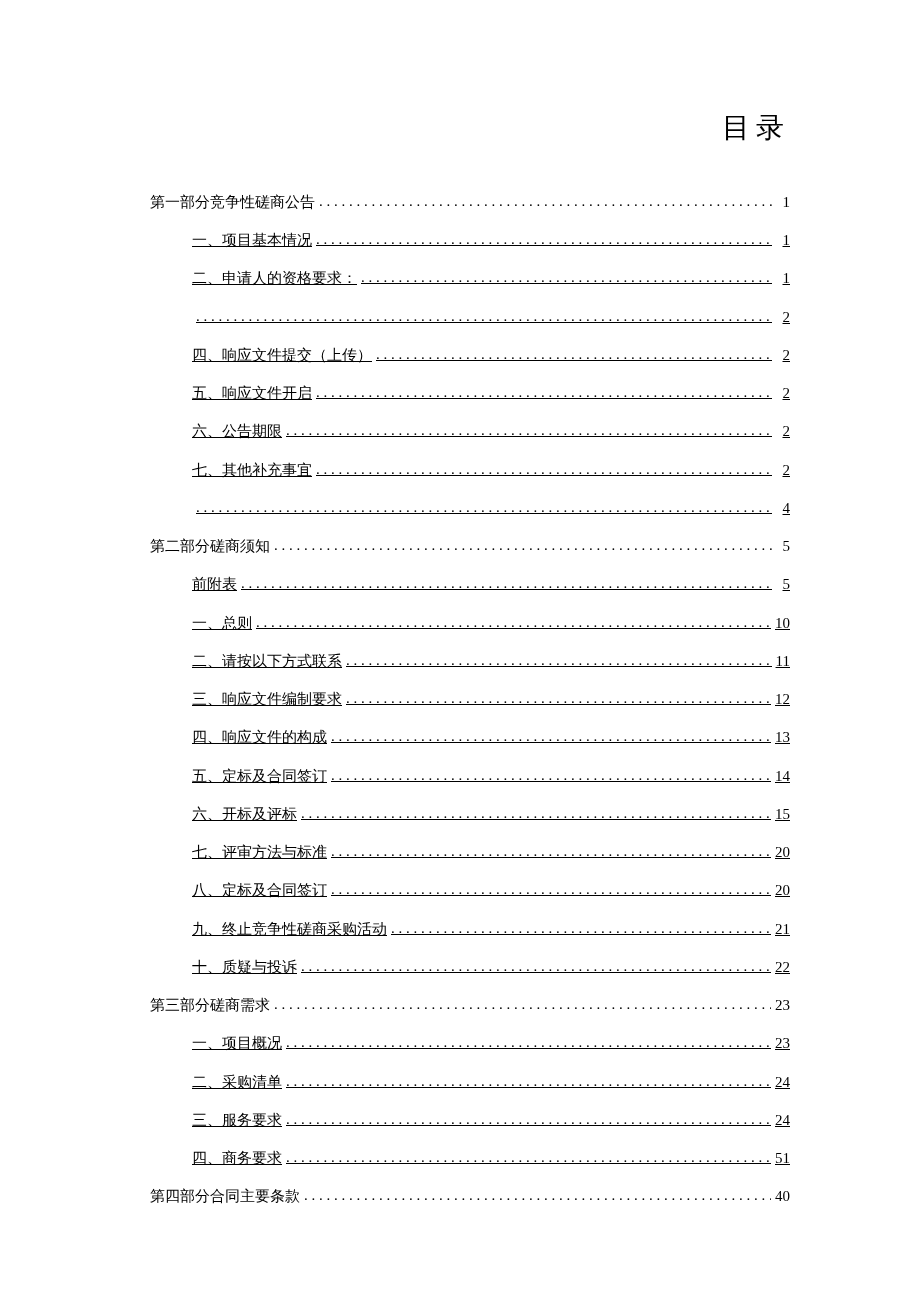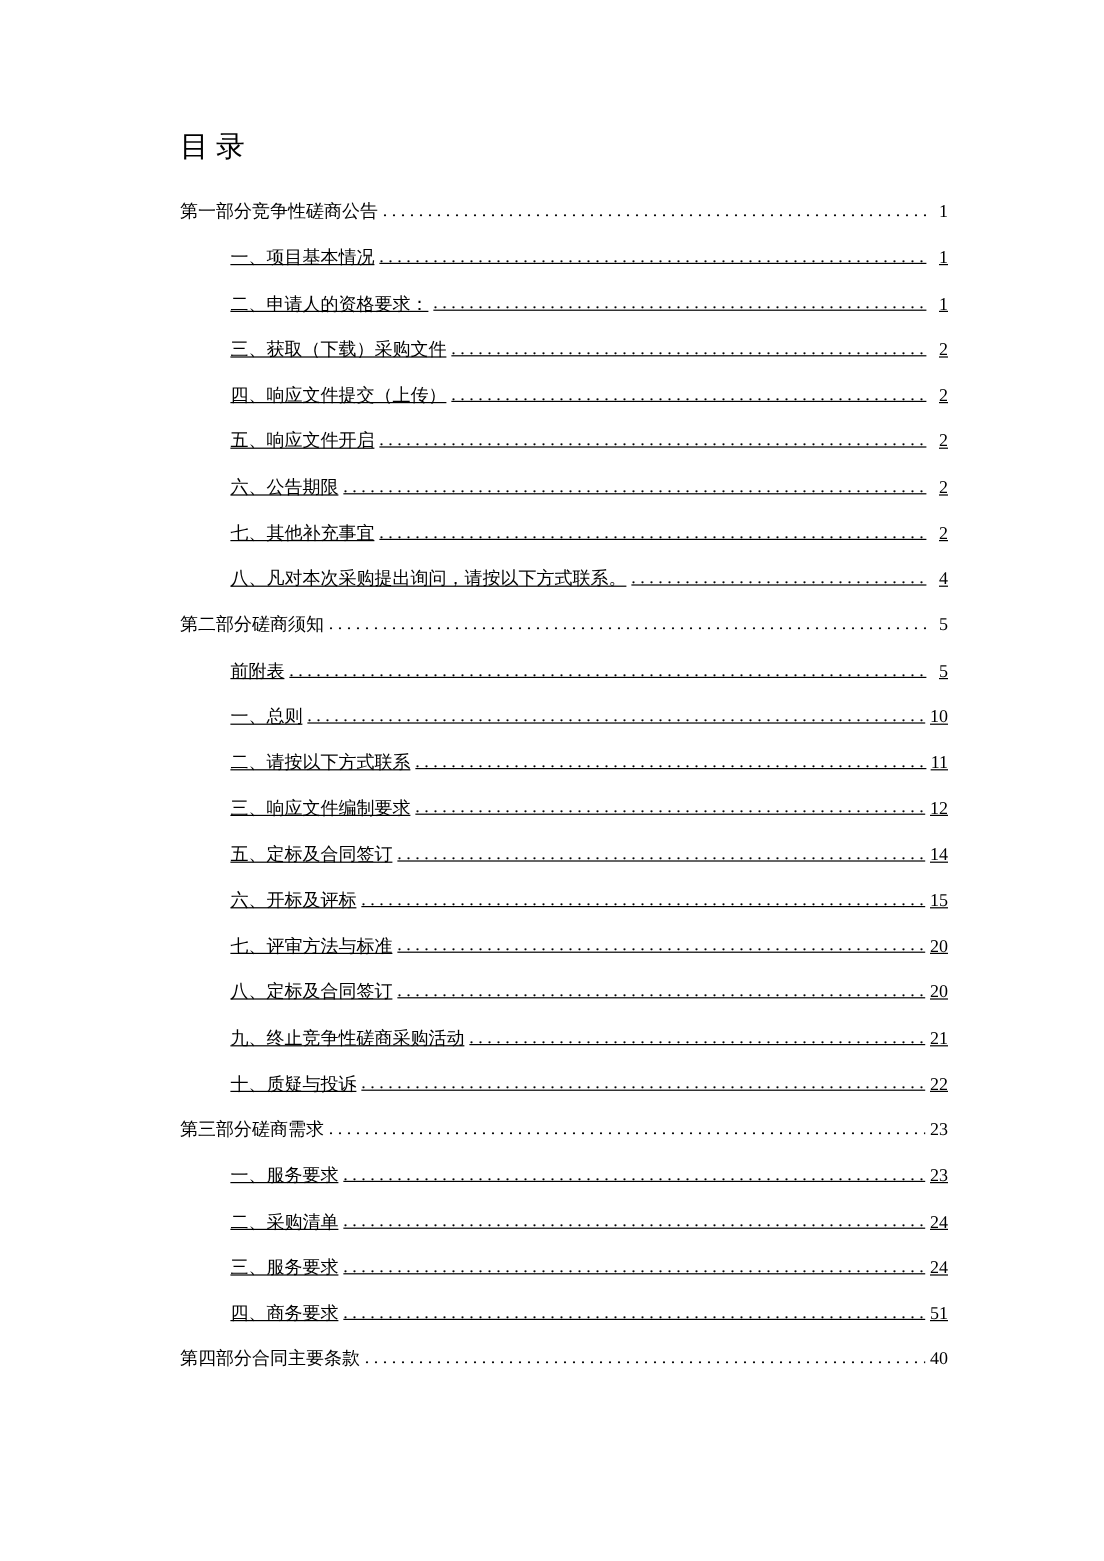--- a/index.html
+++ b/index.html
@@ -9,24 +9,24 @@
     font-family: "SimSun", "宋体", serif;
     color: #000000;
     width: 920px;
     height: 1301px;
     box-sizing: border-box;
   }
   .page {
     padding: 90px 130px 0 150px;
   }
   .title {
-    text-align: left;
-    font-size: 24px;
+    text-align: right;
+    font-size: 28px;
     letter-spacing: 6px;
-    margin-bottom: 20px;
+    margin-bottom: 36px;
     font-weight: normal;
   }
   .toc-line {
     display: flex;
     align-items: baseline;
     font-size: 15px;
     line-height: 2.55;
     white-space: nowrap;
   }
   .toc-line.level-1 {
@@ -72,21 +72,20 @@
         <span class="toc-text">一、项目基本情况</span>
         <span class="toc-dots"></span>
         <span class="toc-page">1</span>
       </div>
       <div class="toc-line level-2">
         <span class="toc-text">二、申请人的资格要求：</span>
         <span class="toc-dots"></span>
         <span class="toc-page">1</span>
       </div>
       <div class="toc-line level-2">
-        <span class="toc-text">三、获取（下载）采购文件</span>
         <span class="toc-dots"></span>
         <span class="toc-page">2</span>
       </div>
       <div class="toc-line level-2">
         <span class="toc-text">四、响应文件提交（上传）</span>
         <span class="toc-dots"></span>
         <span class="toc-page">2</span>
       </div>
       <div class="toc-line level-2">
         <span class="toc-text">五、响应文件开启</span>
@@ -97,21 +96,20 @@
         <span class="toc-text">六、公告期限</span>
         <span class="toc-dots"></span>
         <span class="toc-page">2</span>
       </div>
       <div class="toc-line level-2">
         <span class="toc-text">七、其他补充事宜</span>
         <span class="toc-dots"></span>
         <span class="toc-page">2</span>
       </div>
       <div class="toc-line level-2">
-        <span class="toc-text">八、凡对本次采购提出询问，请按以下方式联系。</span>
         <span class="toc-dots"></span>
         <span class="toc-page">4</span>
       </div>
       <div class="toc-line level-1">
         <span class="toc-text">第二部分磋商须知</span>
         <span class="toc-dots"></span>
         <span class="toc-page">5</span>
       </div>
       <div class="toc-line level-2">
         <span class="toc-text">前附表</span>
@@ -127,20 +125,25 @@
         <span class="toc-text">二、请按以下方式联系</span>
         <span class="toc-dots"></span>
         <span class="toc-page">11</span>
       </div>
       <div class="toc-line level-2">
         <span class="toc-text">三、响应文件编制要求</span>
         <span class="toc-dots"></span>
         <span class="toc-page">12</span>
       </div>
       <div class="toc-line level-2">
+        <span class="toc-text">四、响应文件的构成</span>
+        <span class="toc-dots"></span>
+        <span class="toc-page">13</span>
+      </div>
+      <div class="toc-line level-2">
         <span class="toc-text">五、定标及合同签订</span>
         <span class="toc-dots"></span>
         <span class="toc-page">14</span>
       </div>
       <div class="toc-line level-2">
         <span class="toc-text">六、开标及评标</span>
         <span class="toc-dots"></span>
         <span class="toc-page">15</span>
       </div>
       <div class="toc-line level-2">
@@ -162,21 +165,21 @@
         <span class="toc-text">十、质疑与投诉</span>
         <span class="toc-dots"></span>
         <span class="toc-page">22</span>
       </div>
       <div class="toc-line level-1">
         <span class="toc-text">第三部分磋商需求</span>
         <span class="toc-dots"></span>
         <span class="toc-page">23</span>
       </div>
       <div class="toc-line level-2">
-        <span class="toc-text">一、服务要求</span>
+        <span class="toc-text">一、项目概况</span>
         <span class="toc-dots"></span>
         <span class="toc-page">23</span>
       </div>
       <div class="toc-line level-2">
         <span class="toc-text">二、采购清单</span>
         <span class="toc-dots"></span>
         <span class="toc-page">24</span>
       </div>
       <div class="toc-line level-2">
         <span class="toc-text">三、服务要求</span>

